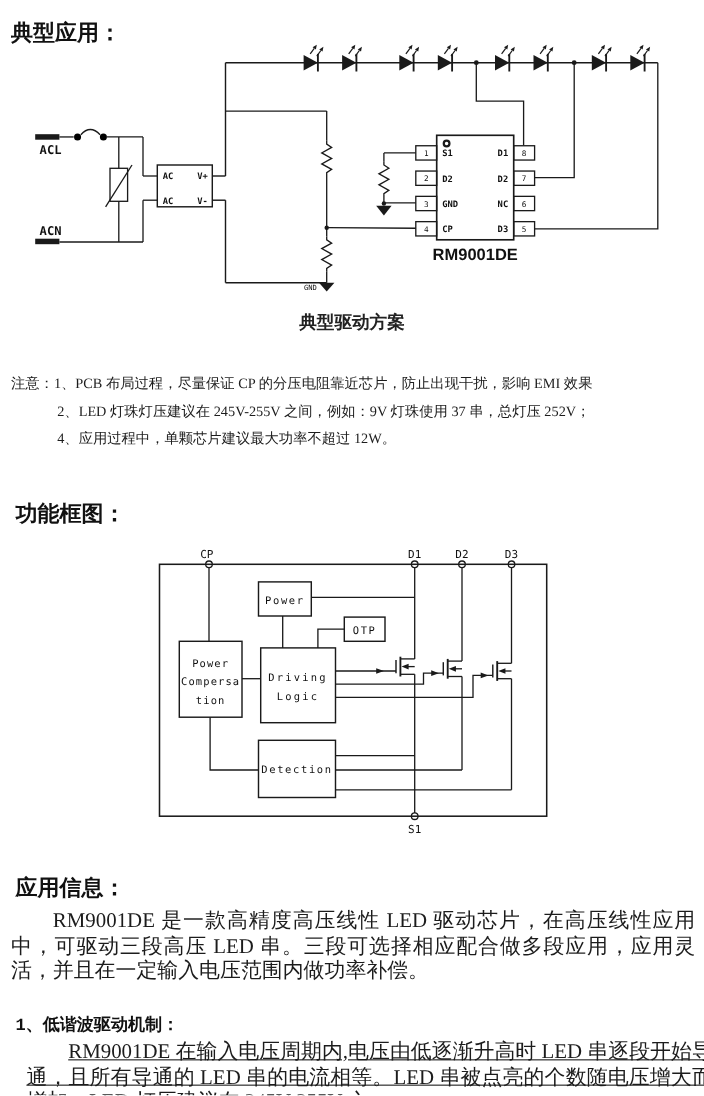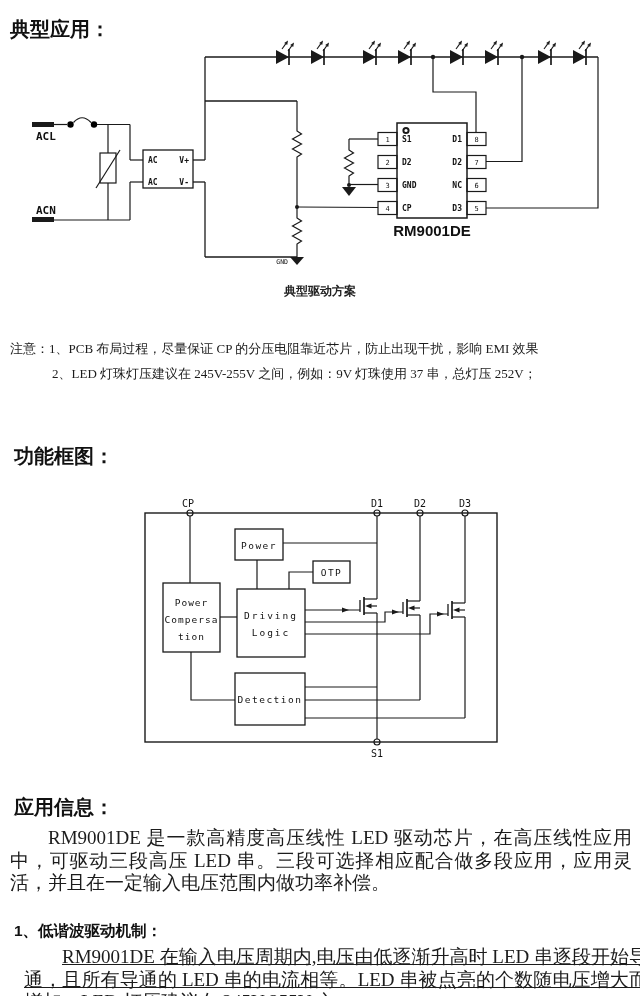--- a/index.html
+++ b/index.html
@@ -1,27 +1,27 @@
 <!DOCTYPE html>
 <html><head>
 <meta charset="utf-8">
 <style>
   html,body{margin:0;padding:0;background:#fff;}
   #page{position:relative;width:640px;height:996px;background:#ffffff;overflow:hidden;
         color:#1a1a1a;font-family:"Liberation Serif","DejaVu Serif",serif;}
   .abs{position:absolute;}
   .h-cn{font-family:"Liberation Sans","DejaVu Sans",sans-serif;font-weight:700;color:#111;}
   .h-big{font-size:20px;}
-  .h-small{font-size:15.5px;}
+  .h-small{font-size:15.5px;font-family:Liberation Mono, monospace;}
   .body-text{font-size:19px;line-height:22.5px;color:#1c1c1c;}
   .para{text-indent:2em;text-align:justify;}
   .notes{font-size:13px;line-height:25px;color:#1c1c1c;margin-top:11px;}
   .note-cont{padding-left:42px;}
   .caption{width:640px;text-align:center;font-family:"Liberation Sans","DejaVu Sans",sans-serif;
-           font-weight:700;font-size:12px;color:#222;}
+           font-weight:700;font-size:16px;color:#222;}
   svg{position:absolute;left:0;overflow:visible;}
   svg line,svg path,svg polyline,svg rect.wire,svg circle.term{stroke:#1a1a1a;fill:none;}
   svg .fill{fill:#1a1a1a;stroke:none;}
   .dtext{font-family:"DejaVu Sans Mono","Liberation Mono",monospace;fill:#111;}
   .chipname{font-family:"Liberation Sans","DejaVu Sans",sans-serif;font-weight:700;fill:#111;}
 </style>
 </head>
 <body>
 
 <div id="page">
@@ -171,23 +171,24 @@
       <text class="dtext" x="462" y="211" font-size="8" font-weight="bold" text-anchor="end">D3</text>
       <text class="chipname" x="432" y="236" font-size="15" text-anchor="middle">RM9001DE</text>
     </g>
   </svg>
 
   <div class="abs caption" style="top:283px;">典型驱动方案</div>
 
   <div class="abs notes" style="left:10px;top:325px;width:624px;">
     <div><span>注意：</span><span>1、PCB 布局过程，尽量保证 CP 的分压电阻靠近芯片，防止出现干扰，影响 EMI 效果</span></div>
     <div class="note-cont">2、LED 灯珠灯压建议在 245V-255V 之间，例如：9V 灯珠使用 37 串，总灯压 252V；</div>
+    <div class="note-cont">4、应用过程中，单颗芯片建议最大功率不超过 12W。</div>
   </div>
 
-  <div class="abs h-cn h-big" style="left:14px;top:443px;">功能框图：</div>
+  <div class="abs h-cn h-big" style="left:14px;top:454px;">功能框图：</div>
 
   <svg class="abs" style="top:490px;" width="640" height="280" viewBox="0 490 640 280">
     <defs>
       <g id="nmos">
         <line x1="-4" y1="-6" x2="-4" y2="6" stroke-width="1.3"></line>
         <line x1="0" y1="-9" x2="0" y2="9" stroke-width="1.7"></line>
         <line x1="0" y1="-7" x2="13" y2="-7" stroke-width="1.2"></line>
         <line x1="0" y1="7" x2="13" y2="7" stroke-width="1.2"></line>
         <line x1="13" y1="0" x2="4" y2="0" stroke-width="1.2"></line>
         <polygon class="fill" points="1,0 7.5,-2.6 7.5,2.6"></polygon>

